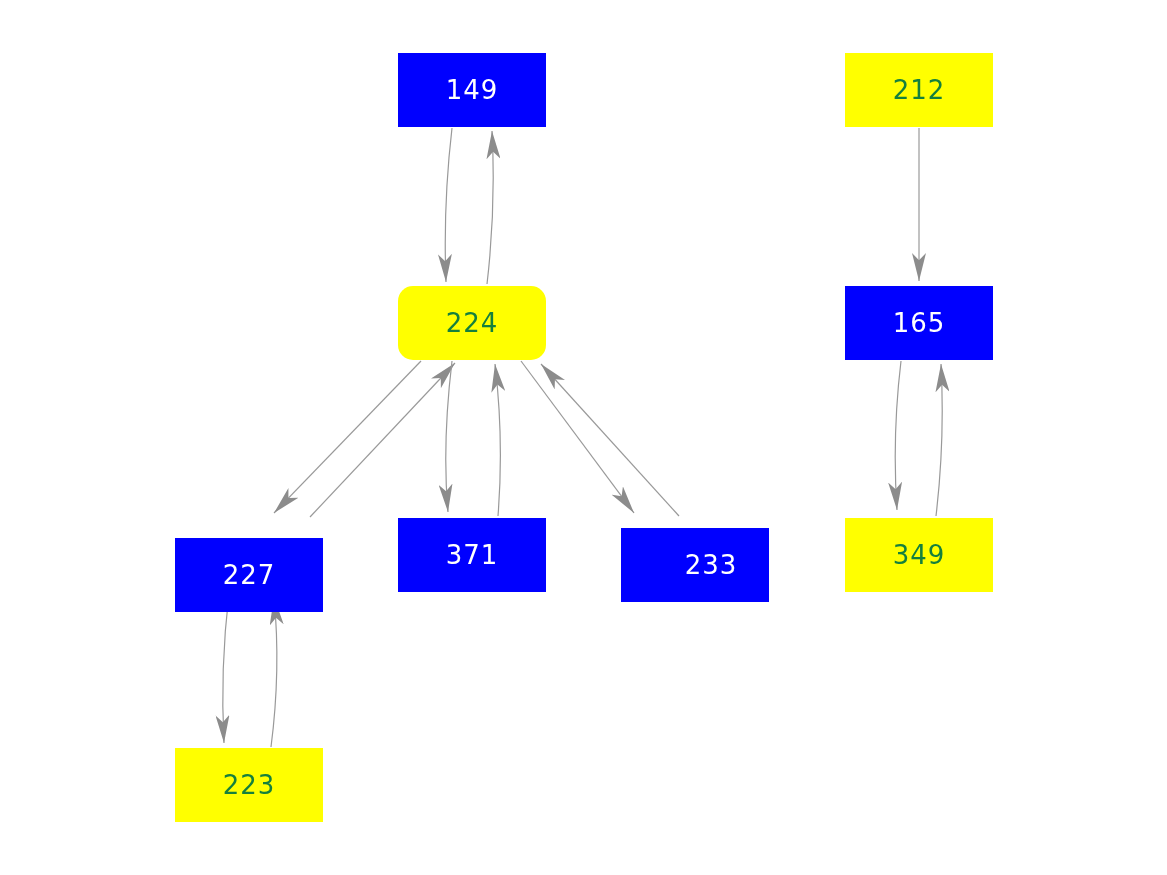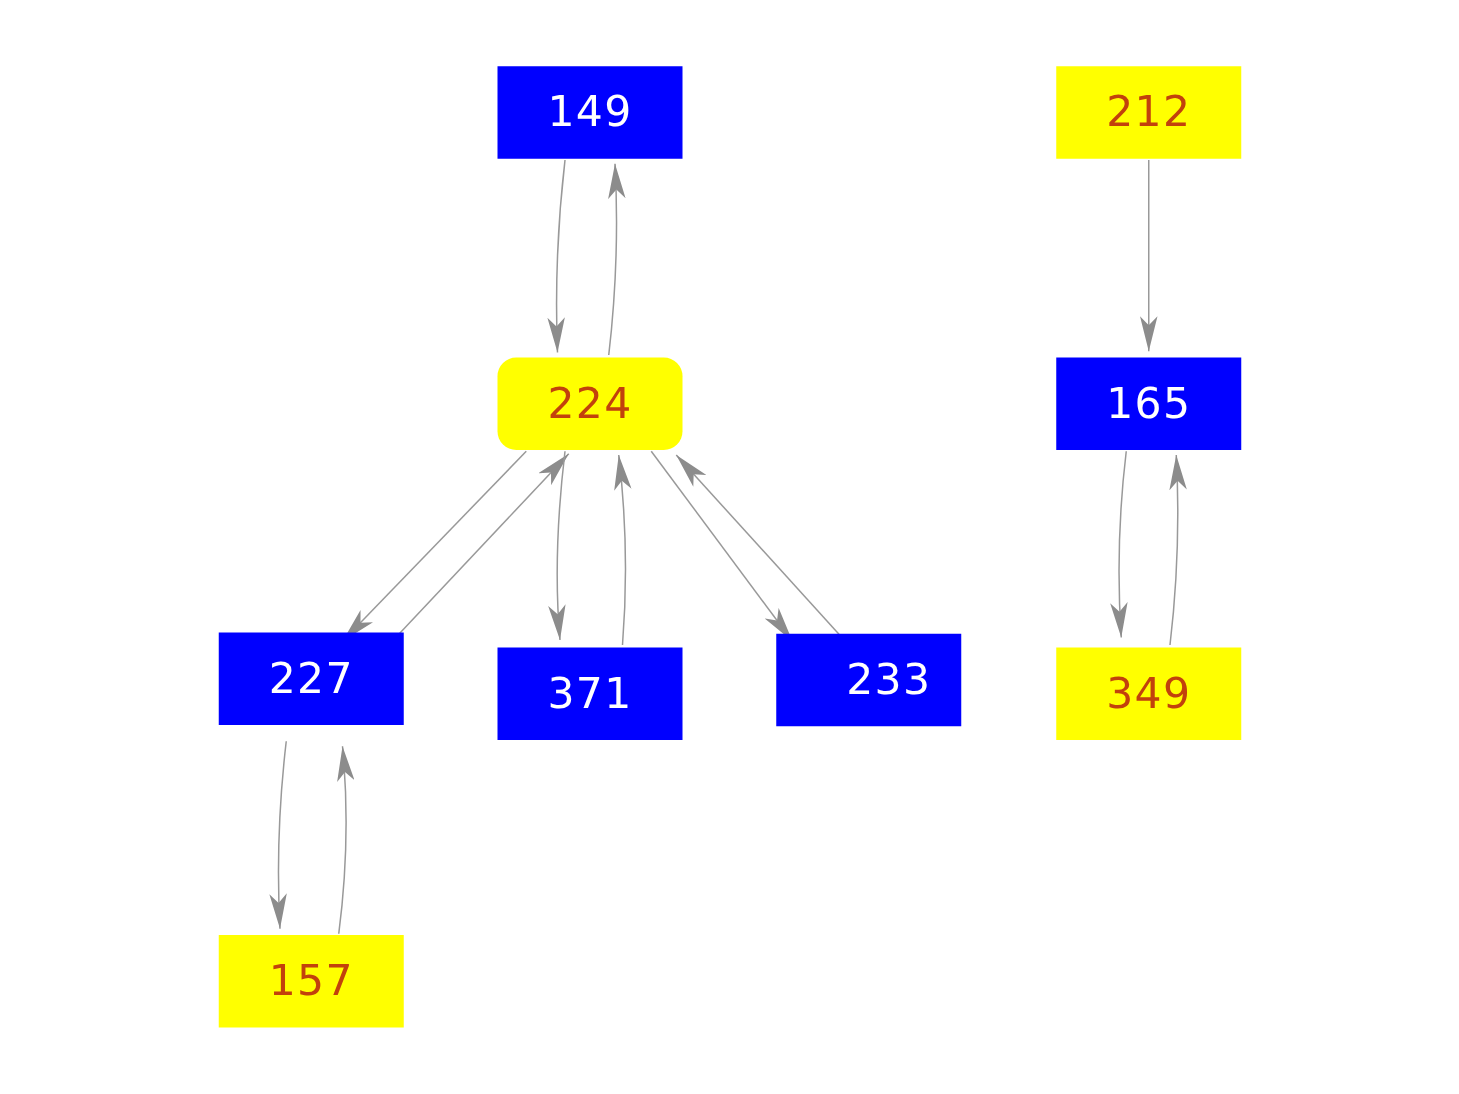--- a/index.html
+++ b/index.html
@@ -31,34 +31,34 @@
     stroke: var(--edge-stroke);
     stroke-width: 1.2;
   }
   .node {
     position: absolute;
     width: 148px;
     height: 74px;
     display: flex;
     align-items: center;
     justify-content: center;
-    font-size: 34px;
+    font-size: 26px;
     letter-spacing: 1px;
     cursor: default;
   }
   .node.blue   { background: var(--node-blue);   color: #ffffff; }
-  .node.yellow { background: var(--node-yellow); color: #c2410c; }
+  .node.yellow { background: var(--node-yellow); color: #15803d; }
 
   .n149 { left: 398px; top: 53px;  }
   .n212 { left: 845px; top: 53px;  }
   .n224 { left: 398px; top: 286px; border-radius: 15px; }
   .n197 { left: 845px; top: 286px; }
-  .n227 { left: 175px; top: 506px; text-align: center; }
+  .n227 { left: 175px; top: 538px; text-align: center; }
   .n228 { left: 398px; top: 518px; }
-  .n233 { left: 621px; top: 507px; padding-left: 32px; }
+  .n233 { left: 621px; top: 528px; padding-left: 32px; }
   .n216 { left: 845px; top: 518px; }
   .n223 { left: 175px; top: 748px; }
 </style>
 </head>
 <body>
 
 <div class="canvas">
 
   <svg class="edges" viewBox="0 0 1167 875" xmlns="http://www.w3.org/2000/svg">
     <defs>
@@ -106,16 +106,16 @@
   <div class="node blue n228">
     <span>371</span>
   </div>
   <div class="node blue n233">
     <span>233</span>
   </div>
   <div class="node yellow n216">
     <span>349</span>
   </div>
   <div class="node yellow n223">
-    <span>157</span>
+    <span>223</span>
   </div>
 
 </div>
 
 </body></html>

